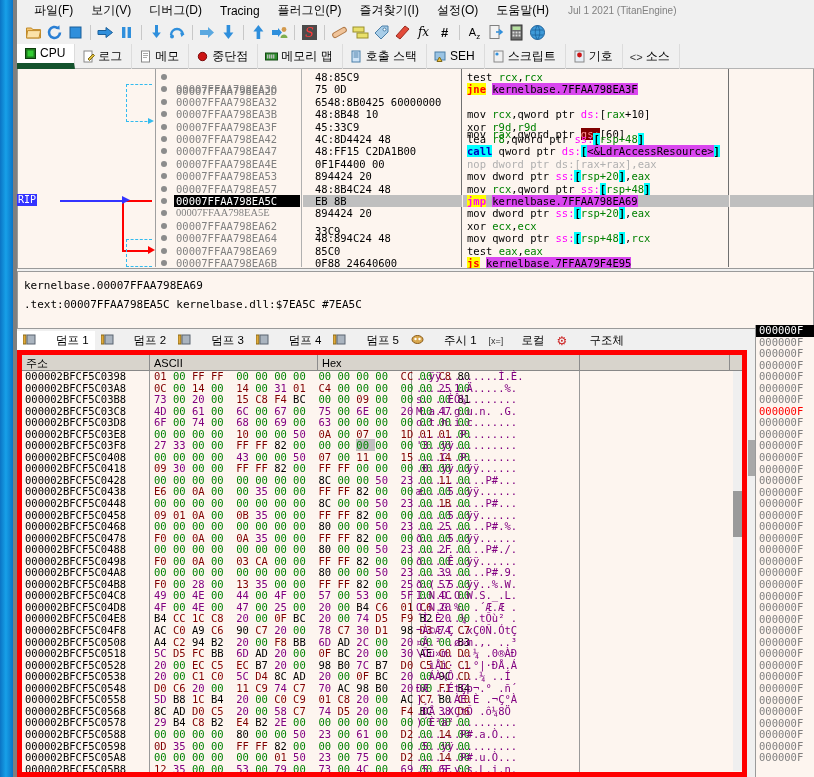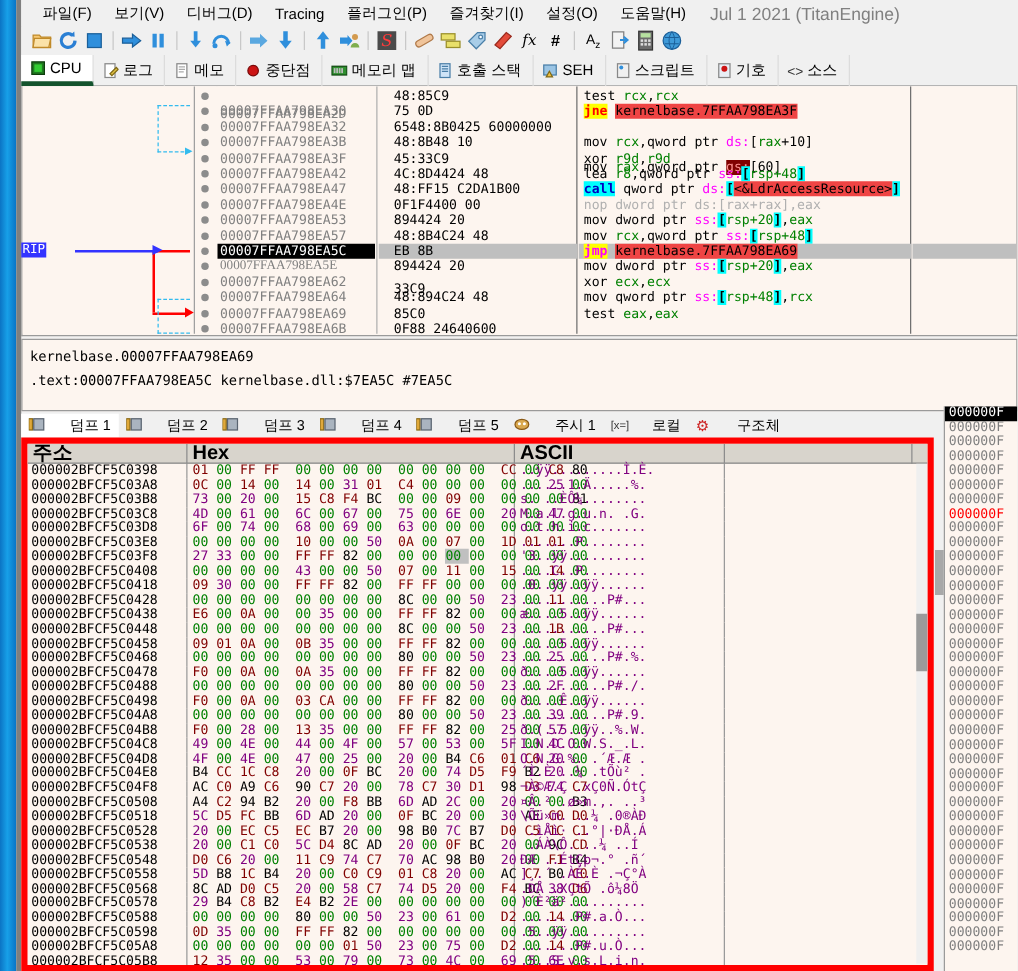--- a/index.html
+++ b/index.html
@@ -23,21 +23,21 @@
   
   #menubar {
     position:absolute; left:17px; top:0; width:797px; height:21px;
     background:#f0f0f0; display:flex; align-items:center;
     padding-left:8px; gap:0px;
   }
   .menu-item {
     font-size:12px; color:#000; padding:2px 9px; white-space:nowrap;
     font-family:"Liberation Sans", sans-serif;
   }
-  #menu-version { font-size:14px; color:#808080; padding-left:10px; white-space:nowrap; }
+  #menu-version { font-size:10px; color:#808080; padding-left:10px; white-space:nowrap; }
   
   #toolbar {
     position:absolute; left:17px; top:21px; width:797px; height:23px;
     background:#f0f0f0; display:flex; align-items:center; padding-left:6px;
   }
   .tb-icon {
     width:17px; height:17px; margin:0 2px; display:inline-block;
     position:relative; border-radius:2px;
   }
   .tb-sep { width:1px; height:15px; background:#c8c8c8; margin:0 4px; display:inline-block; }
@@ -49,21 +49,21 @@
   #tabbar {
     position:absolute; left:17px; top:44px; width:797px; height:25px;
     background:#f0f0f0; display:flex; align-items:center;
     border-bottom:1px solid #b4b4b4;
   }
   .tab {
     display:flex; align-items:center; gap:3px; padding:2px 9px 2px 7px;
     font-size:12px; color:#000; white-space:nowrap; height:25px;
     border-right:1px solid #dcdcdc;
   }
-  .tab.active { background:#ffffff; border-bottom:4px solid #14532d; }
+  .tab.active { background:#ffffff; border-bottom:6px solid #14532d; }
   .tab-ic { width:13px; height:13px; display:inline-block; position:relative; }
   
   #disasm {
     position:absolute; left:17px; top:69px; width:797px; height:200px;
     background:#fdf5ef; border:1px solid #9a9a9a; border-top:none;
     overflow:hidden;
   }
   #disasm-graphpane {
     position:absolute; left:0; top:0; width:138px; height:198px;
     background:#fdf5ef; border-right:1px solid #a0a0a0;
@@ -94,21 +94,21 @@
   }
   .drow { height:12.4px; line-height:12.4px; font-family:"DejaVu Sans Mono", monospace; font-size:10.5px; white-space:pre; }
   .addr { color:#808080; padding-left:2px; }
   .addr.sel { background:#000; color:#fff; }
   .bytes { color:#000; padding-left:12px; }
   .dtext { padding-left:4px; }
   .hl-row { background:#bfbfbf; }.mn-mov{color:#000}
   .mn-jmp{background:#ffff00;color:#ff00ff;font-weight:bold}
   .mn-jcc{background:#ffff00;color:#ff0000;font-weight:bold}
   .mn-call{background:#00ffff;color:#0000c0;font-weight:bold}
-  .dest{background:#ef4444;color:#000}
+  .dest{background:#d946ef;color:#000}
   .reg{color:#008000}
   .segred{background:#800000;color:#ff9090}
   .brk{background:#00ffff;color:#000;font-weight:bold}
   .nop{color:#b0b0b0}
   .dsreg{color:#ff00ff}
   
   #rip-label {
     position:absolute; left:17px; top:178px;
     background:#3333ff; color:#ffffff; font-family:"DejaVu Sans Mono", monospace;
     font-size:10px; padding:0 1px; line-height:12px;
@@ -133,21 +133,21 @@
   }
   .dtab.active { background:#fff; }
   
   #dumpwrap {
     position:absolute; left:17px; top:350px; width:730px; height:427px;
     border:5px solid #ff0000; background:#fdf5ef; overflow:hidden;
   }
   #dumphdr {
     position:absolute; left:0; top:0; width:720px; height:16px;
     background:#d8d4cc; border-bottom:1px solid #888;
-    font-size:16px; color:#000; display:flex;font-weight:bold;
+    font-size:11px; color:#000; display:flex;
   }
   .dh { border-right:1px solid #8c8c8c; padding-left:4px; line-height:16px; height:16px; }
   #dumprows {
     position:absolute; left:0; top:16px; width:730px; height:400px;
     font-family:"DejaVu Sans Mono", monospace; font-size:10.5px;
   }
   .hrow { height:11.55px; line-height:11.55px; white-space:pre; display:flex; }
   .h-addr { width:128px; color:#000; padding-left:3px; border-right:1px solid #9a9a9a; }
   .h-hex { width:262px; padding-left:4px; border-right:1px solid #9a9a9a; letter-spacing:0px;}
   .h-ascii { width:168px; padding-left:4px; border-right:1px solid #9a9a9a;}
@@ -436,20 +436,21 @@
       <div class="drow dtext" style="position: absolute; top: 64px; left: 0px; width: 266px;"><span class="mn-mov">lea</span> <span class="reg">r8</span>,qword ptr <span class="dsreg">ss:</span><span class="brk">[</span><span class="reg"><span class="reg">rsp</span>+48</span><span class="brk">]</span></div>
       <div class="drow dtext" style="position: absolute; top: 76.4px; left: 0px; width: 266px;"><span class="mn-call">call</span> qword ptr <span class="dsreg">ds:</span><span class="brk">[</span><span class="dest">&lt;&amp;LdrAccessResource&gt;</span><span class="brk">]</span></div>
       <div class="drow dtext" style="position: absolute; top: 88.8px; left: 0px; width: 266px;"><span class="nop">nop dword ptr ds:[rax+rax],eax</span></div>
       <div class="drow dtext" style="position: absolute; top: 101.2px; left: 0px; width: 266px;"><span class="mn-mov">mov</span> dword ptr <span class="dsreg">ss:</span><span class="brk">[</span><span class="reg"><span class="reg">rsp</span>+20</span><span class="brk">]</span>,<span class="reg">eax</span></div>
       <div class="drow dtext" style="position: absolute; top: 113.6px; left: 0px; width: 266px;"><span class="mn-mov">mov</span> <span class="reg">rcx</span>,qword ptr <span class="dsreg">ss:</span><span class="brk">[</span><span class="reg"><span class="reg">rsp</span>+48</span><span class="brk">]</span></div>
       <div class="drow dtext hl-row" style="position: absolute; top: 126px; left: 0px; width: 266px;"><span class="mn-jmp">jmp</span> <span class="dest">kernelbase.7FFAA798EA69</span></div>
       <div class="drow dtext" style="position: absolute; top: 138.4px; left: 0px; width: 266px;"><span class="mn-mov">mov</span> dword ptr <span class="dsreg">ss:</span><span class="brk">[</span><span class="reg"><span class="reg">rsp</span>+20</span><span class="brk">]</span>,<span class="reg">eax</span></div>
       <div class="drow dtext" style="position: absolute; top: 150.8px; left: 0px; width: 266px;"><span class="mn-mov">xor</span> <span class="reg">ecx</span>,<span class="reg">ecx</span></div>
       <div class="drow dtext" style="position: absolute; top: 163.2px; left: 0px; width: 266px;"><span class="mn-mov">mov</span> qword ptr <span class="dsreg">ss:</span><span class="brk">[</span><span class="reg"><span class="reg">rsp</span>+48</span><span class="brk">]</span>,<span class="reg">rcx</span></div>
       <div class="drow dtext" style="position: absolute; top: 175.6px; left: 0px; width: 266px;"><span class="mn-mov">test</span> <span class="reg">eax</span>,<span class="reg">eax</span></div>
+      <div class="drow dtext" style="position: absolute; top: 188px; left: 0px; width: 266px;"><span class="mn-jcc">js</span> <span class="dest">kernelbase.7FFAA79F4E95</span></div>
     </div>
   <div id="cmt-col">
       <div class="drow" style="position: absolute; top: 2px; left: 0px; width: 84px;">&nbsp;</div>
       <div class="drow" style="position: absolute; top: 14.4px; left: 0px; width: 84px;">&nbsp;</div>
       <div class="drow" style="position: absolute; top: 26.8px; left: 0px; width: 84px;">&nbsp;</div>
       <div class="drow" style="position: absolute; top: 39.2px; left: 0px; width: 84px;">&nbsp;</div>
       <div class="drow" style="position: absolute; top: 51.6px; left: 0px; width: 84px;">&nbsp;</div>
       <div class="drow" style="position: absolute; top: 64px; left: 0px; width: 84px;">&nbsp;</div>
       <div class="drow" style="position: absolute; top: 76.4px; left: 0px; width: 84px;">&nbsp;</div>
       <div class="drow" style="position: absolute; top: 88.8px; left: 0px; width: 84px;">&nbsp;</div>
@@ -519,22 +520,22 @@
   </div>
   <div class="dtab">
     <span class="tab-ic"><span style="font-size:12px;color:#cc2222;">⚙</span></span>
     <span>구조체</span>
   </div>
 </div>
 
 <div id="dumpwrap">
   <div id="dumphdr">
     <div class="dh" style="width:128px">주소</div>
+    <div class="dh" style="width:168px">ASCII</div>
     <div class="dh" style="width:262px">Hex</div>
-    <div class="dh" style="width:168px">ASCII</div>
     <div class="dh" style="width:150px"></div>
   </div>
   <div id="dumprows">
       <div class="hrow"><span class="h-addr">000002BFCF5C0398</span><span class="h-hex"><span class="h-g3">01 </span><span class="h-g0">00 </span><span class="h-g3">FF </span><span class="h-g3">FF  </span><span class="h-g0">00 </span><span class="h-g0">00 </span><span class="h-g0">00 </span><span class="h-g0">00  </span><span class="h-g0">00 </span><span class="h-g0">00 </span><span class="h-g0">00 </span><span class="h-g0">00  </span><span class="h-g3">CC </span><span class="h-g0">00 </span><span class="h-g3">C8 </span><span class="h-g2">80</span></span><span class="h-ascii h-g1">..ÿÿ.........Ì.È.</span><span>&nbsp;</span></div>
       <div class="hrow"><span class="h-addr">000002BFCF5C03A8</span><span class="h-hex"><span class="h-g3">0C </span><span class="h-g0">00 </span><span class="h-g3">14 </span><span class="h-g0">00  </span><span class="h-g3">14 </span><span class="h-g0">00 </span><span class="h-g1">31 </span><span class="h-g3">01  </span><span class="h-g3">C4 </span><span class="h-g0">00 </span><span class="h-g0">00 </span><span class="h-g0">00  </span><span class="h-g0">00 </span><span class="h-g0">00 </span><span class="h-g1">25 </span><span class="h-g0">00</span></span><span class="h-ascii h-g1">......1.Ä.....%.</span><span>&nbsp;</span></div>
       <div class="hrow"><span class="h-addr">000002BFCF5C03B8</span><span class="h-hex"><span class="h-g1">73 </span><span class="h-g0">00 </span><span class="h-g1">20 </span><span class="h-g0">00  </span><span class="h-g3">15 </span><span class="h-g3">C8 </span><span class="h-g3">F4 </span><span class="h-g2">BC  </span><span class="h-g0">00 </span><span class="h-g0">00 </span><span class="h-g3">09 </span><span class="h-g0">00  </span><span class="h-g0">00 </span><span class="h-g0">00 </span><span class="h-g0">00 </span><span class="h-g2">81</span></span><span class="h-ascii h-g1">s. ..ÈÔ¼........</span><span>&nbsp;</span></div>
       <div class="hrow"><span class="h-addr">000002BFCF5C03C8</span><span class="h-hex"><span class="h-g1">4D </span><span class="h-g0">00 </span><span class="h-g1">61 </span><span class="h-g0">00  </span><span class="h-g1">6C </span><span class="h-g0">00 </span><span class="h-g1">67 </span><span class="h-g0">00  </span><span class="h-g1">75 </span><span class="h-g0">00 </span><span class="h-g1">6E </span><span class="h-g0">00  </span><span class="h-g1">20 </span><span class="h-g0">00 </span><span class="h-g1">47 </span><span class="h-g0">00</span></span><span class="h-ascii h-g1">M.a.l.g.u.n. .G.</span><span>&nbsp;</span></div>
       <div class="hrow"><span class="h-addr">000002BFCF5C03D8</span><span class="h-hex"><span class="h-g1">6F </span><span class="h-g0">00 </span><span class="h-g1">74 </span><span class="h-g0">00  </span><span class="h-g1">68 </span><span class="h-g0">00 </span><span class="h-g1">69 </span><span class="h-g0">00  </span><span class="h-g1">63 </span><span class="h-g0">00 </span><span class="h-g0">00 </span><span class="h-g0">00  </span><span class="h-g0">00 </span><span class="h-g0">00 </span><span class="h-g0">00 </span><span class="h-g0">00</span></span><span class="h-ascii h-g1">o.t.h.i.c.......</span><span>&nbsp;</span></div>
       <div class="hrow"><span class="h-addr">000002BFCF5C03E8</span><span class="h-hex"><span class="h-g0">00 </span><span class="h-g0">00 </span><span class="h-g0">00 </span><span class="h-g0">00  </span><span class="h-g3">10 </span><span class="h-g0">00 </span><span class="h-g0">00 </span><span class="h-g1">50  </span><span class="h-g3">0A </span><span class="h-g0">00 </span><span class="h-g3">07 </span><span class="h-g0">00  </span><span class="h-g3">1D </span><span class="h-g3">01 </span><span class="h-g3">01 </span><span class="h-g0">00</span></span><span class="h-ascii h-g1">.......P........</span><span>&nbsp;</span></div>
       <div class="hrow"><span class="h-addr">000002BFCF5C03F8</span><span class="h-hex"><span class="h-g1">27 </span><span class="h-g1">33 </span><span class="h-g0">00 </span><span class="h-g0">00  </span><span class="h-g3">FF </span><span class="h-g3">FF </span><span class="h-g2">82 </span><span class="h-g0">00  </span><span class="h-g0">00 </span><span class="h-g0">00 </span><span class="h-g0 sel-cell">00 </span><span class="h-g0">00  </span><span class="h-g0">00 </span><span class="h-g0">00 </span><span class="h-g0">00 </span><span class="h-g0">00</span></span><span class="h-ascii h-g1">'3..ÿÿ..........</span><span>&nbsp;</span></div>

